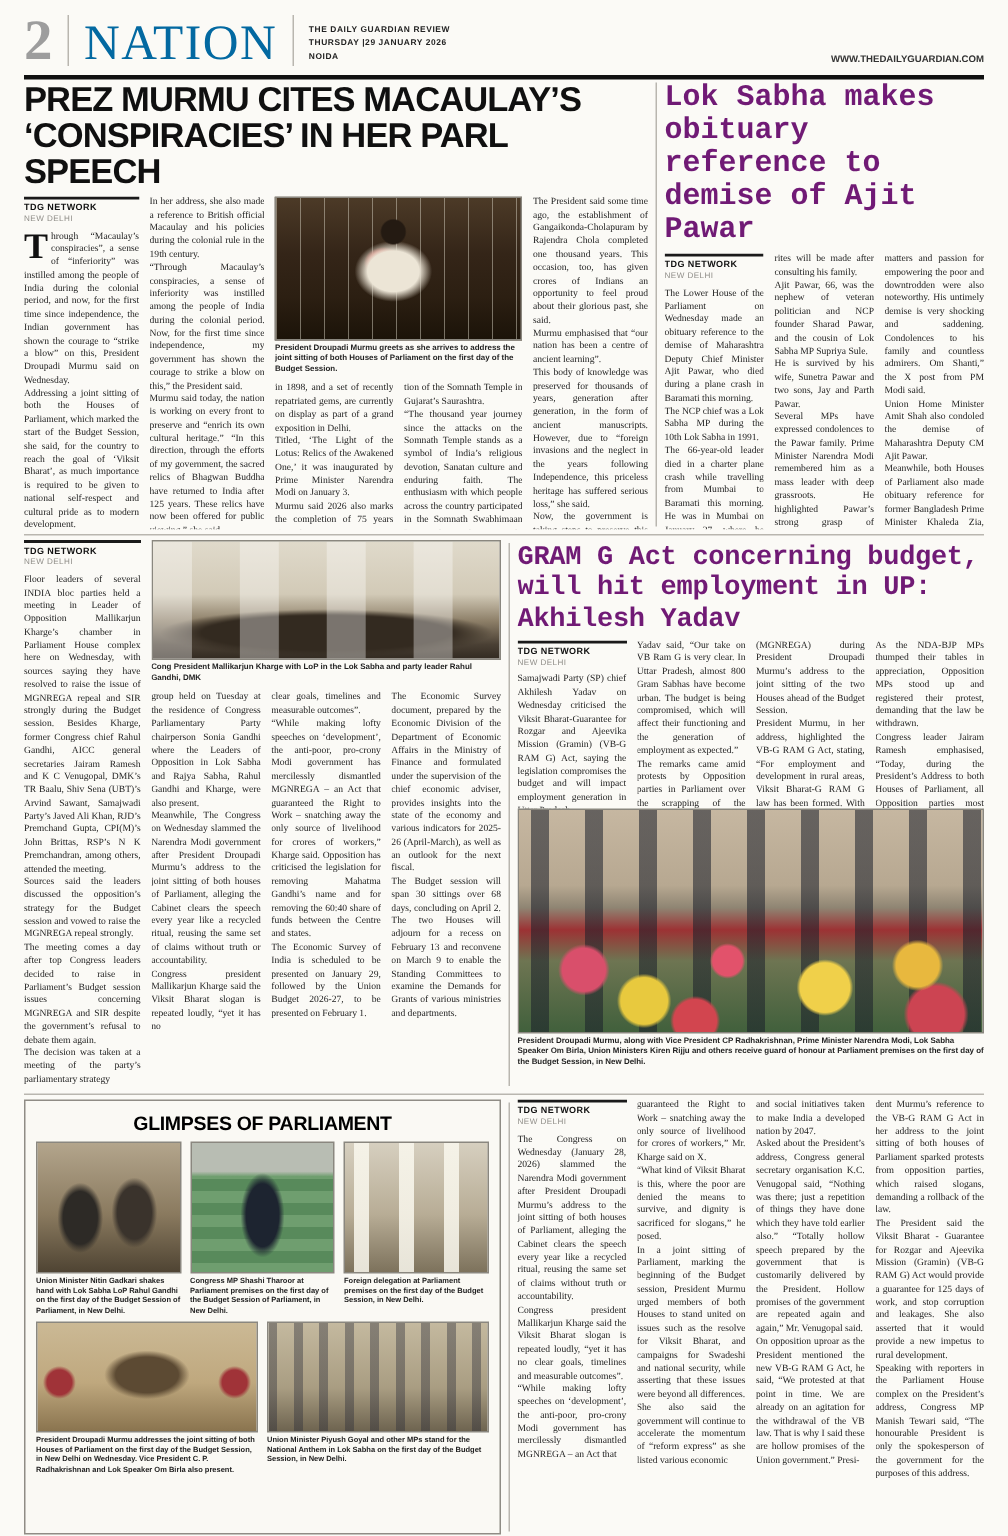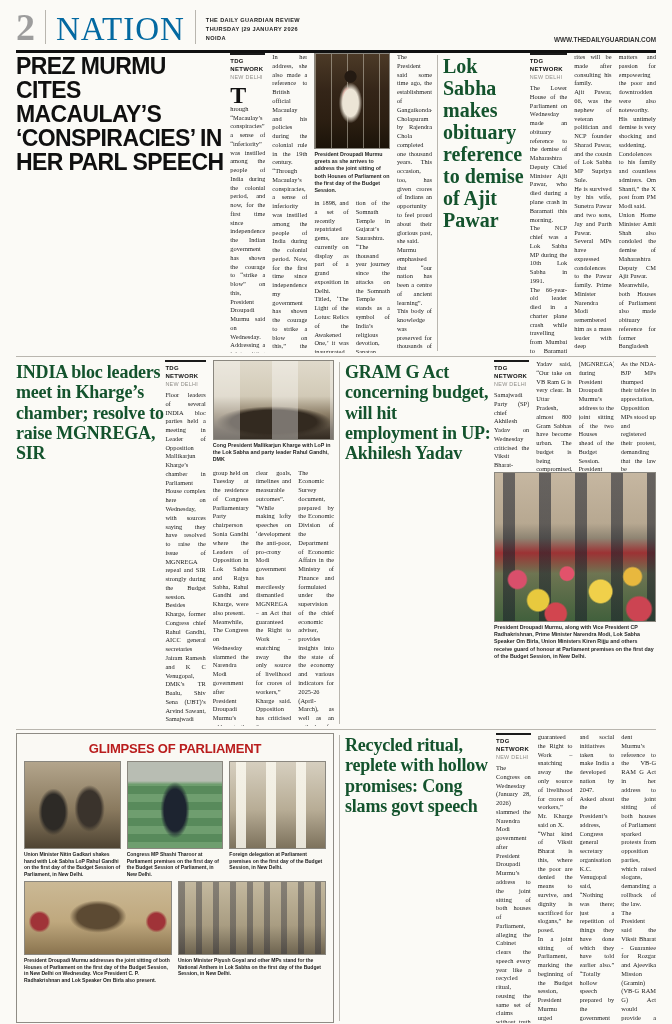--- a/index.html
+++ b/index.html
@@ -15,30 +15,30 @@
   .mh-web{margin-left:auto;font-family:"Liberation Sans",sans-serif;font-size:6.4px;font-weight:bold;
           color:#333;align-self:flex-end;padding-bottom:1px;}
   .mh-rule{height:3px;background:#111;margin:2px 16px 0 16px;}
   
   .row{display:flex;padding:0 16px;align-items:stretch;}
   .row1{height:300px;}
   .row2{height:366px;}
   .row3{height:290px;}
   .hrule{height:1px;background:#b9b6af;margin:3px 16px;}
   .vdiv{width:1px;background:#b9b6af;margin:2px 5px;}
-  .article{display:flex;flex-direction:row;overflow:hidden;box-sizing:border-box;}
+  .article{display:flex;flex-direction:column;overflow:hidden;box-sizing:border-box;}
   .art1{width:416px;}
   .art2{flex:1;}
   .art3{width:318px;}
   .art4{flex:1;}
   .art5{flex:1;}
   
   .head-sans{margin:2px 0 4px 0;font-family:"Liberation Sans",sans-serif;font-weight:bold;
              font-size:23px;line-height:1.04;letter-spacing:-0.6px;color:#101010;}
-  .head-serif{margin:2px 0 4px 0;font-family:Liberation Serif, serif;font-weight:bold;color:#14532d;}
+  .head-serif{margin:2px 0 4px 0;font-family:Liberation Mono, monospace;font-weight:bold;color:#701a75;}
   .h2size{font-size:20px;line-height:1.1;}
   .h3size{font-size:18px;line-height:1.12;letter-spacing:-0.2px;}
   
   .byline{border-top:2.5px solid #1a1a1a;padding-top:2px;margin-bottom:3px;
           font-family:"Liberation Sans",sans-serif;}
   .byline-net{font-size:6px;font-weight:bold;color:#111;letter-spacing:0.3px;}
   .byline-city{font-size:5.4px;color:#8f8d88;letter-spacing:0.3px;}
   
   .cols{display:flex;gap:7px;flex:1;min-height:0;}
   .col{flex:1;overflow:hidden;text-align:justify;font-size:6.4px;line-height:1.37;color:#222;}
@@ -91,21 +91,21 @@
       radial-gradient(circle at 90% 55%, #a03338 0 6%, transparent 8%),
       radial-gradient(ellipse 26% 30% at 50% 48%, #5c4a33 0 55%, transparent 75%),
       linear-gradient(180deg,#cbb995 0%,#bfa87e 55%,#8a744f 100%);}
   .g5{height:72px;background:
       repeating-linear-gradient(90deg, rgba(40,42,55,0.4) 0 6px, transparent 6px 17px),
       linear-gradient(180deg,#c4b99f 0%,#a99d82 60%,#6e6450 100%);}
   
   .glimpses{width:318px;border:1px solid #8f8c85;box-sizing:border-box;padding:6px 7px;
             display:flex;flex-direction:column;background:#faf9f4;}
   .gl-title{font-family:"Liberation Sans",sans-serif;font-weight:bold;font-size:13px;
-            letter-spacing:-0.2px;text-align:center;margin:1px 0 5px 0;color:#b91c1c;}
+            letter-spacing:-0.2px;text-align:center;margin:1px 0 5px 0;color:#000000;}
   .gl-row{display:flex;gap:6px;margin-bottom:4px;}
   .gl-item{flex:1;display:flex;flex-direction:column;}
   .gl-cap{font-family:"Liberation Sans",sans-serif;font-size:5px;font-weight:bold;
           line-height:1.3;color:#222;margin-top:2px;text-align:left;}
   .art4body{display:flex;flex-direction:column;flex:1;min-height:0;}
   .art4cols{height:112px;flex:none;}
 </style>
 </head>
 <body>
 
@@ -195,21 +195,20 @@
 Lok Sabha mourned the demise of former MPs Shalini Patil, Bhanu Prakash Mirdha, Satyendra Nath Brohmo Chaudhury, Suresh Kalmadi and Kabindra Purkayastha.</span>
         </div>
       </div>
     </div>
   </div>
 
   <div class="hrule"></div>
 
   <div class="row row2">
     <div class="article art3">
-      <h2 class="head-serif h3size">INDIA bloc leaders meet in Kharge’s chamber; resolve to raise MGNREGA, SIR</h2>
       <div class="cols">
         <div class="col">
           <div class="byline">
             <div class="byline-net">TDG NETWORK</div>
             <div class="byline-city">NEW DELHI</div>
           </div>
           <span class="coltext">Floor leaders of several INDIA bloc parties held a meeting in Leader of Opposition Mallikarjun Kharge’s chamber in Parliament House complex here on Wednesday, with sources saying they have resolved to raise the issue of MGNREGA repeal and SIR strongly during the Budget session. Besides Kharge, former Congress chief Rahul Gandhi, AICC general secretaries Jairam Ramesh and K C Venugopal, DMK’s TR Baalu, Shiv Sena (UBT)’s Arvind Sawant, Samajwadi Party’s Javed Ali Khan, RJD’s Premchand Gupta, CPI(M)’s John Brittas, RSP’s N K Premchandran, among others, attended the meeting.
 Sources said the leaders discussed the opposition’s strategy for the Budget session and vowed to raise the MGNREGA repeal strongly.
 The meeting comes a day after top Congress leaders decided to raise in Parliament’s Budget session issues concerning MGNREGA and SIR despite the government’s refusal to debate them again.
 The decision was taken at a meeting of the party’s parliamentary strategy</span>
@@ -293,21 +292,20 @@
           <div class="gl-cap">President Droupadi Murmu addresses the joint sitting of both Houses of Parliament on the first day of the Budget Session, in New Delhi on Wednesday. Vice President C. P. Radhakrishnan and Lok Speaker Om Birla also present.</div>
         </div>
         <div class="gl-item">
           <div class="gphoto g5"></div>
           <div class="gl-cap">Union Minister Piyush Goyal and other MPs stand for the National Anthem in Lok Sabha on the first day of the Budget Session, in New Delhi.</div>
         </div>
       </div>
     </div>
     <div class="vdiv"></div>
     <div class="article art5">
-      <h2 class="head-serif h3size">Recycled ritual, replete with hollow promises: Cong slams govt speech</h2>
       <div class="cols">
         <div class="col">
           <div class="byline">
             <div class="byline-net">TDG NETWORK</div>
             <div class="byline-city">NEW DELHI</div>
           </div>
           <span class="coltext">The Congress on Wednesday (January 28, 2026) slammed the Narendra Modi government after President Droupadi Murmu’s address to the joint sitting of both houses of Parliament, alleging the Cabinet clears the speech every year like a recycled ritual, reusing the same set of claims without truth or accountability.
 Congress president Mallikarjun Kharge said the Viksit Bharat slogan is repeated loudly, “yet it has no clear goals, timelines and measurable outcomes”.
 “While making lofty speeches on ‘development’, the anti-poor, pro-crony Modi government has mercilessly dismantled MGNREGA – an Act that</span>
         </div>

